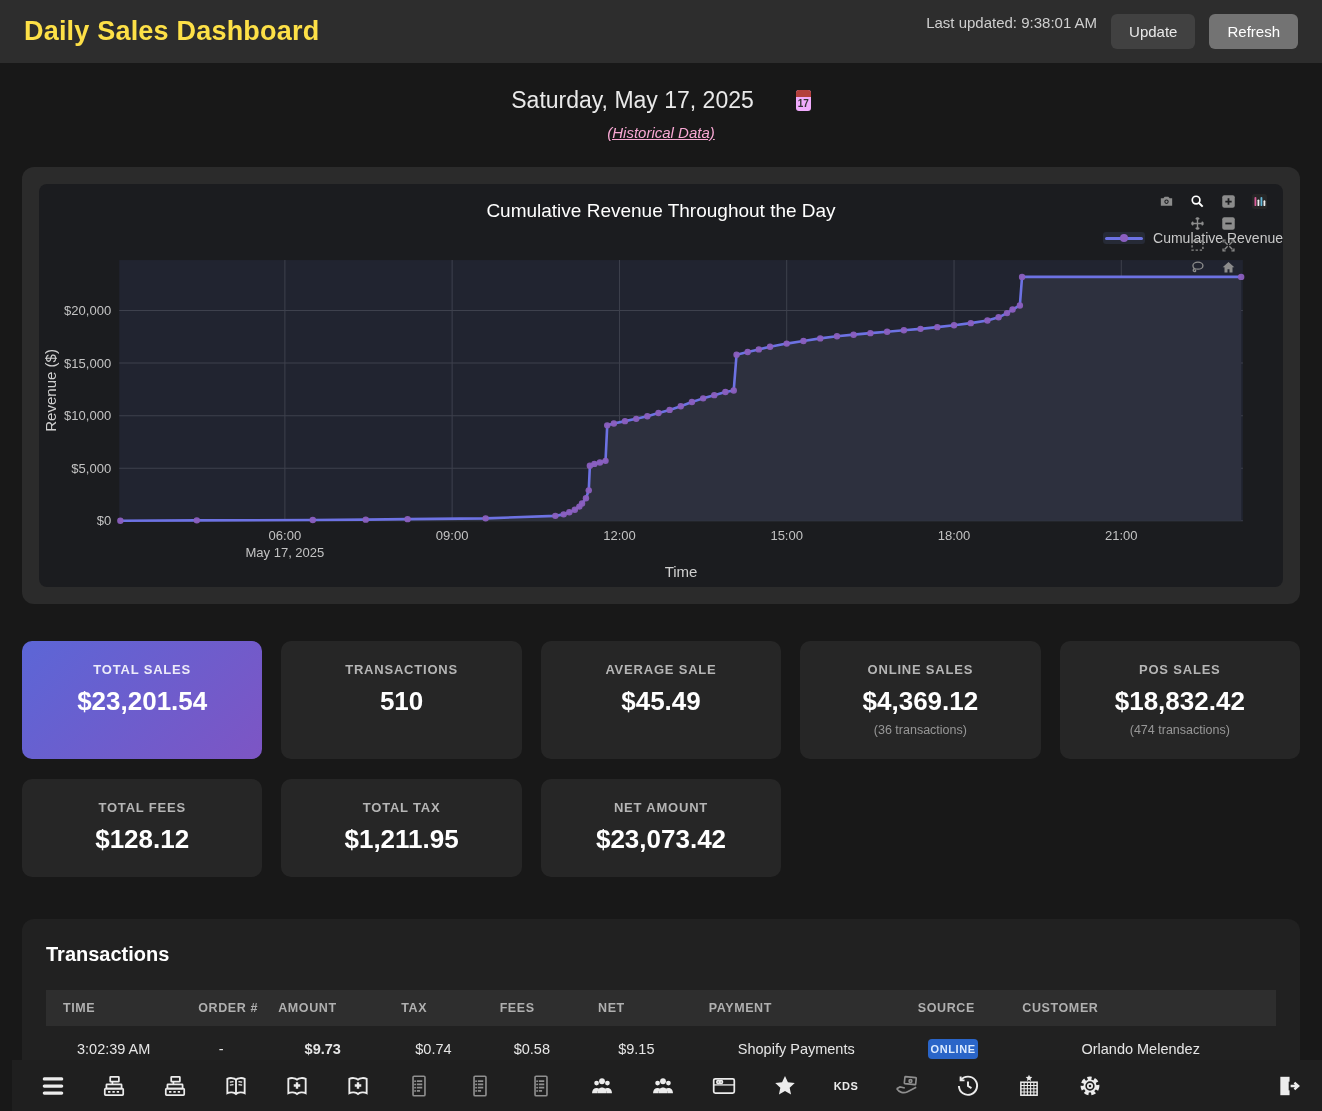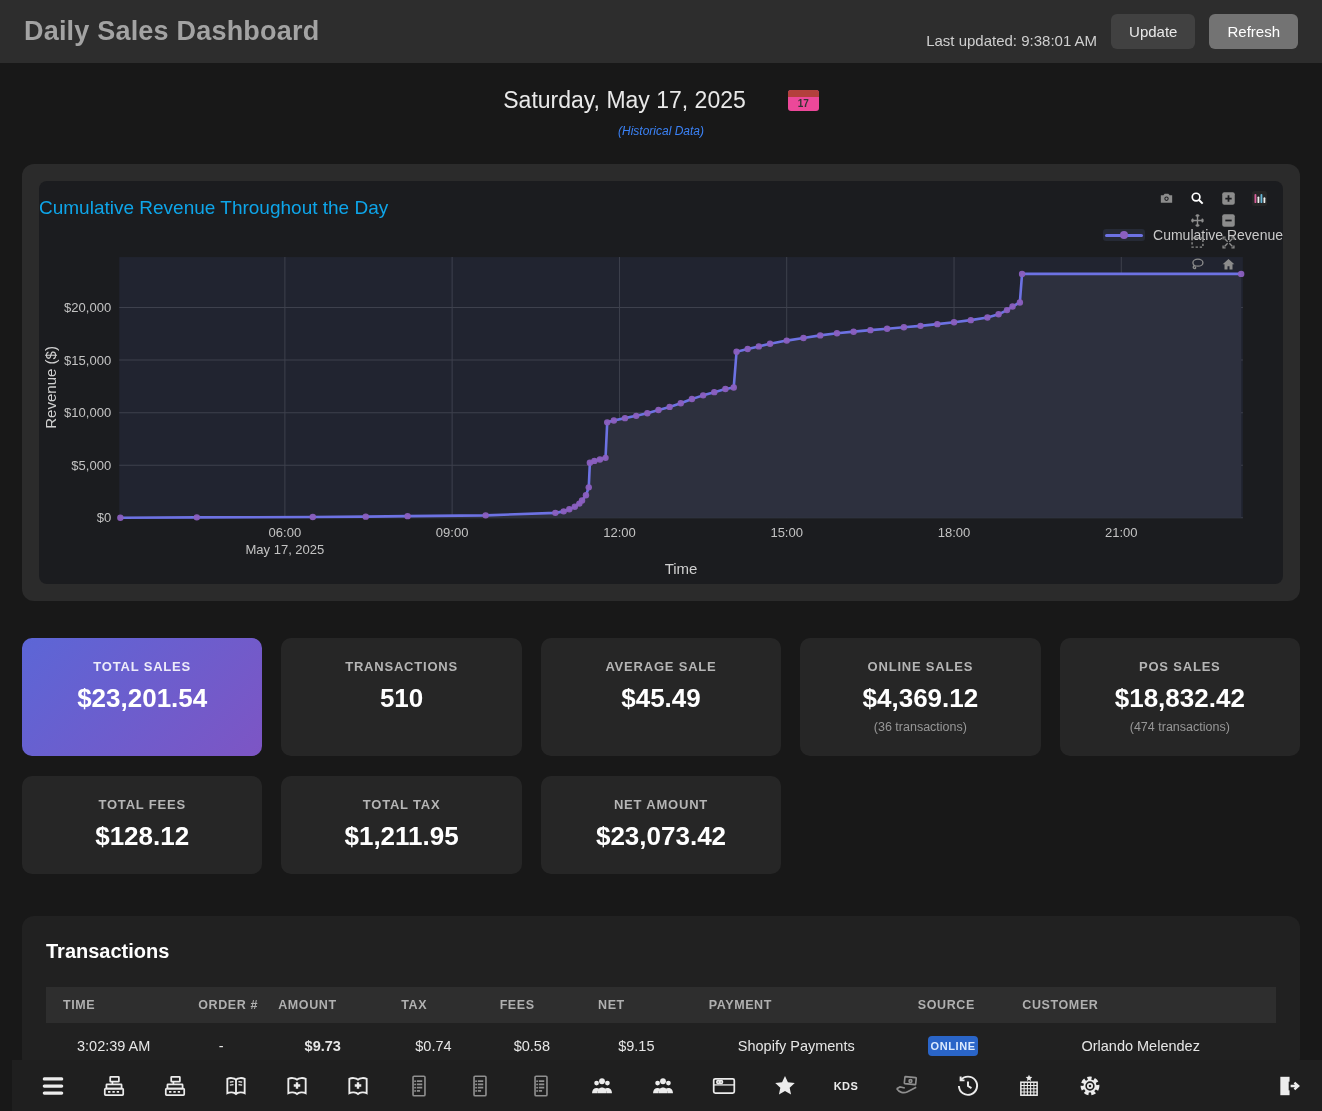--- a/index.html
+++ b/index.html
@@ -2,40 +2,40 @@
 <html><head>
 <meta charset="utf-8">
 <style>
   * { margin:0; padding:0; box-sizing:border-box; }
   html,body { width:1322px; height:1111px; overflow:hidden; background:#181818;
     font-family:"Liberation Sans","DejaVu Sans",sans-serif; color:#eee; }
 
   
   .header { height:63px; background:#2d2d2d; display:flex; align-items:center;
     justify-content:space-between; padding:0 24px; }
-  .header h1 { font-size:27px; font-weight:700; color:#a3a3a3; letter-spacing:.2px; }
-  .hright { display:flex; align-items:flex-end; gap:14px; }
+  .header h1 { font-size:27px; font-weight:700; color:#fde047; letter-spacing:.2px; }
+  .hright { display:flex; align-items:flex-start; gap:14px; }
   .hupdated { font-size:15px; color:#cfcfcf; }
   .hbtn { border:none; border-radius:6px; background:#414141; color:#e9e9e9;
     font-size:15px; padding:9px 18px; cursor:pointer; font-family:inherit; }
   .hbtn.green { background:#737373; color:#fff; }
 
   
   .date-wrap { text-align:center; padding-top:24px; }
   .date-line { font-size:23px; color:#e9e9e9; display:inline-flex; align-items:center; gap:10px; }
-  .cal { position:relative; width:31px; height:21px; background:#ec4899; border-radius:3px;
+  .cal { position:relative; width:15px; height:21px; background:#f0abfc; border-radius:3px;
     display:inline-block; overflow:hidden;margin-left:32px; }
   .cal i { display:block; height:7px; background:#b3403c; }
   .cal b { display:block; text-align:center; font-size:10px; line-height:13px; color:#333; }
-  .date-sub { margin-top:10px; font-size:12px; font-style:italic; color:#3b82f6; }
+  .date-sub { margin-top:10px; font-size:15px; font-style:italic; color:#f9a8d4;text-decoration:underline; }
 
   
   .chart-card { margin:26px 22px 0; background:#2b2b2b; border-radius:12px; padding:17px; }
   .chart-paper { position:relative; background:#1b1c1f; border-radius:8px; padding:16px 0 4px; }
-  .chart-title { font-size:19px; color:#0ea5e9; }
+  .chart-title { text-align:center; font-size:19px; color:#ffffff; }
   .legend { display:flex; align-items:center; justify-content:flex-end; gap:8px; margin:8px 0 6px; cursor:pointer; }
   .lg-swatch { position:relative; width:42px; height:12px; background:#262a36; border-radius:3px;
     display:inline-flex; align-items:center; justify-content:center; }
   .lg-line { position:absolute; left:2px; right:2px; top:4.5px; height:3px; background:#6d72e3; border-radius:2px; }
   .lg-dot { position:absolute; left:17px; top:2px; width:8px; height:8px; border-radius:50%; background:#8b5fbf; }
   .lg-label { font-size:14px; color:#c9c9c9; }
   #chart-svg { display:block; width:100%; height:auto; }
 
   
   .modebar { position:absolute; top:8px; right:8px; display:grid;

